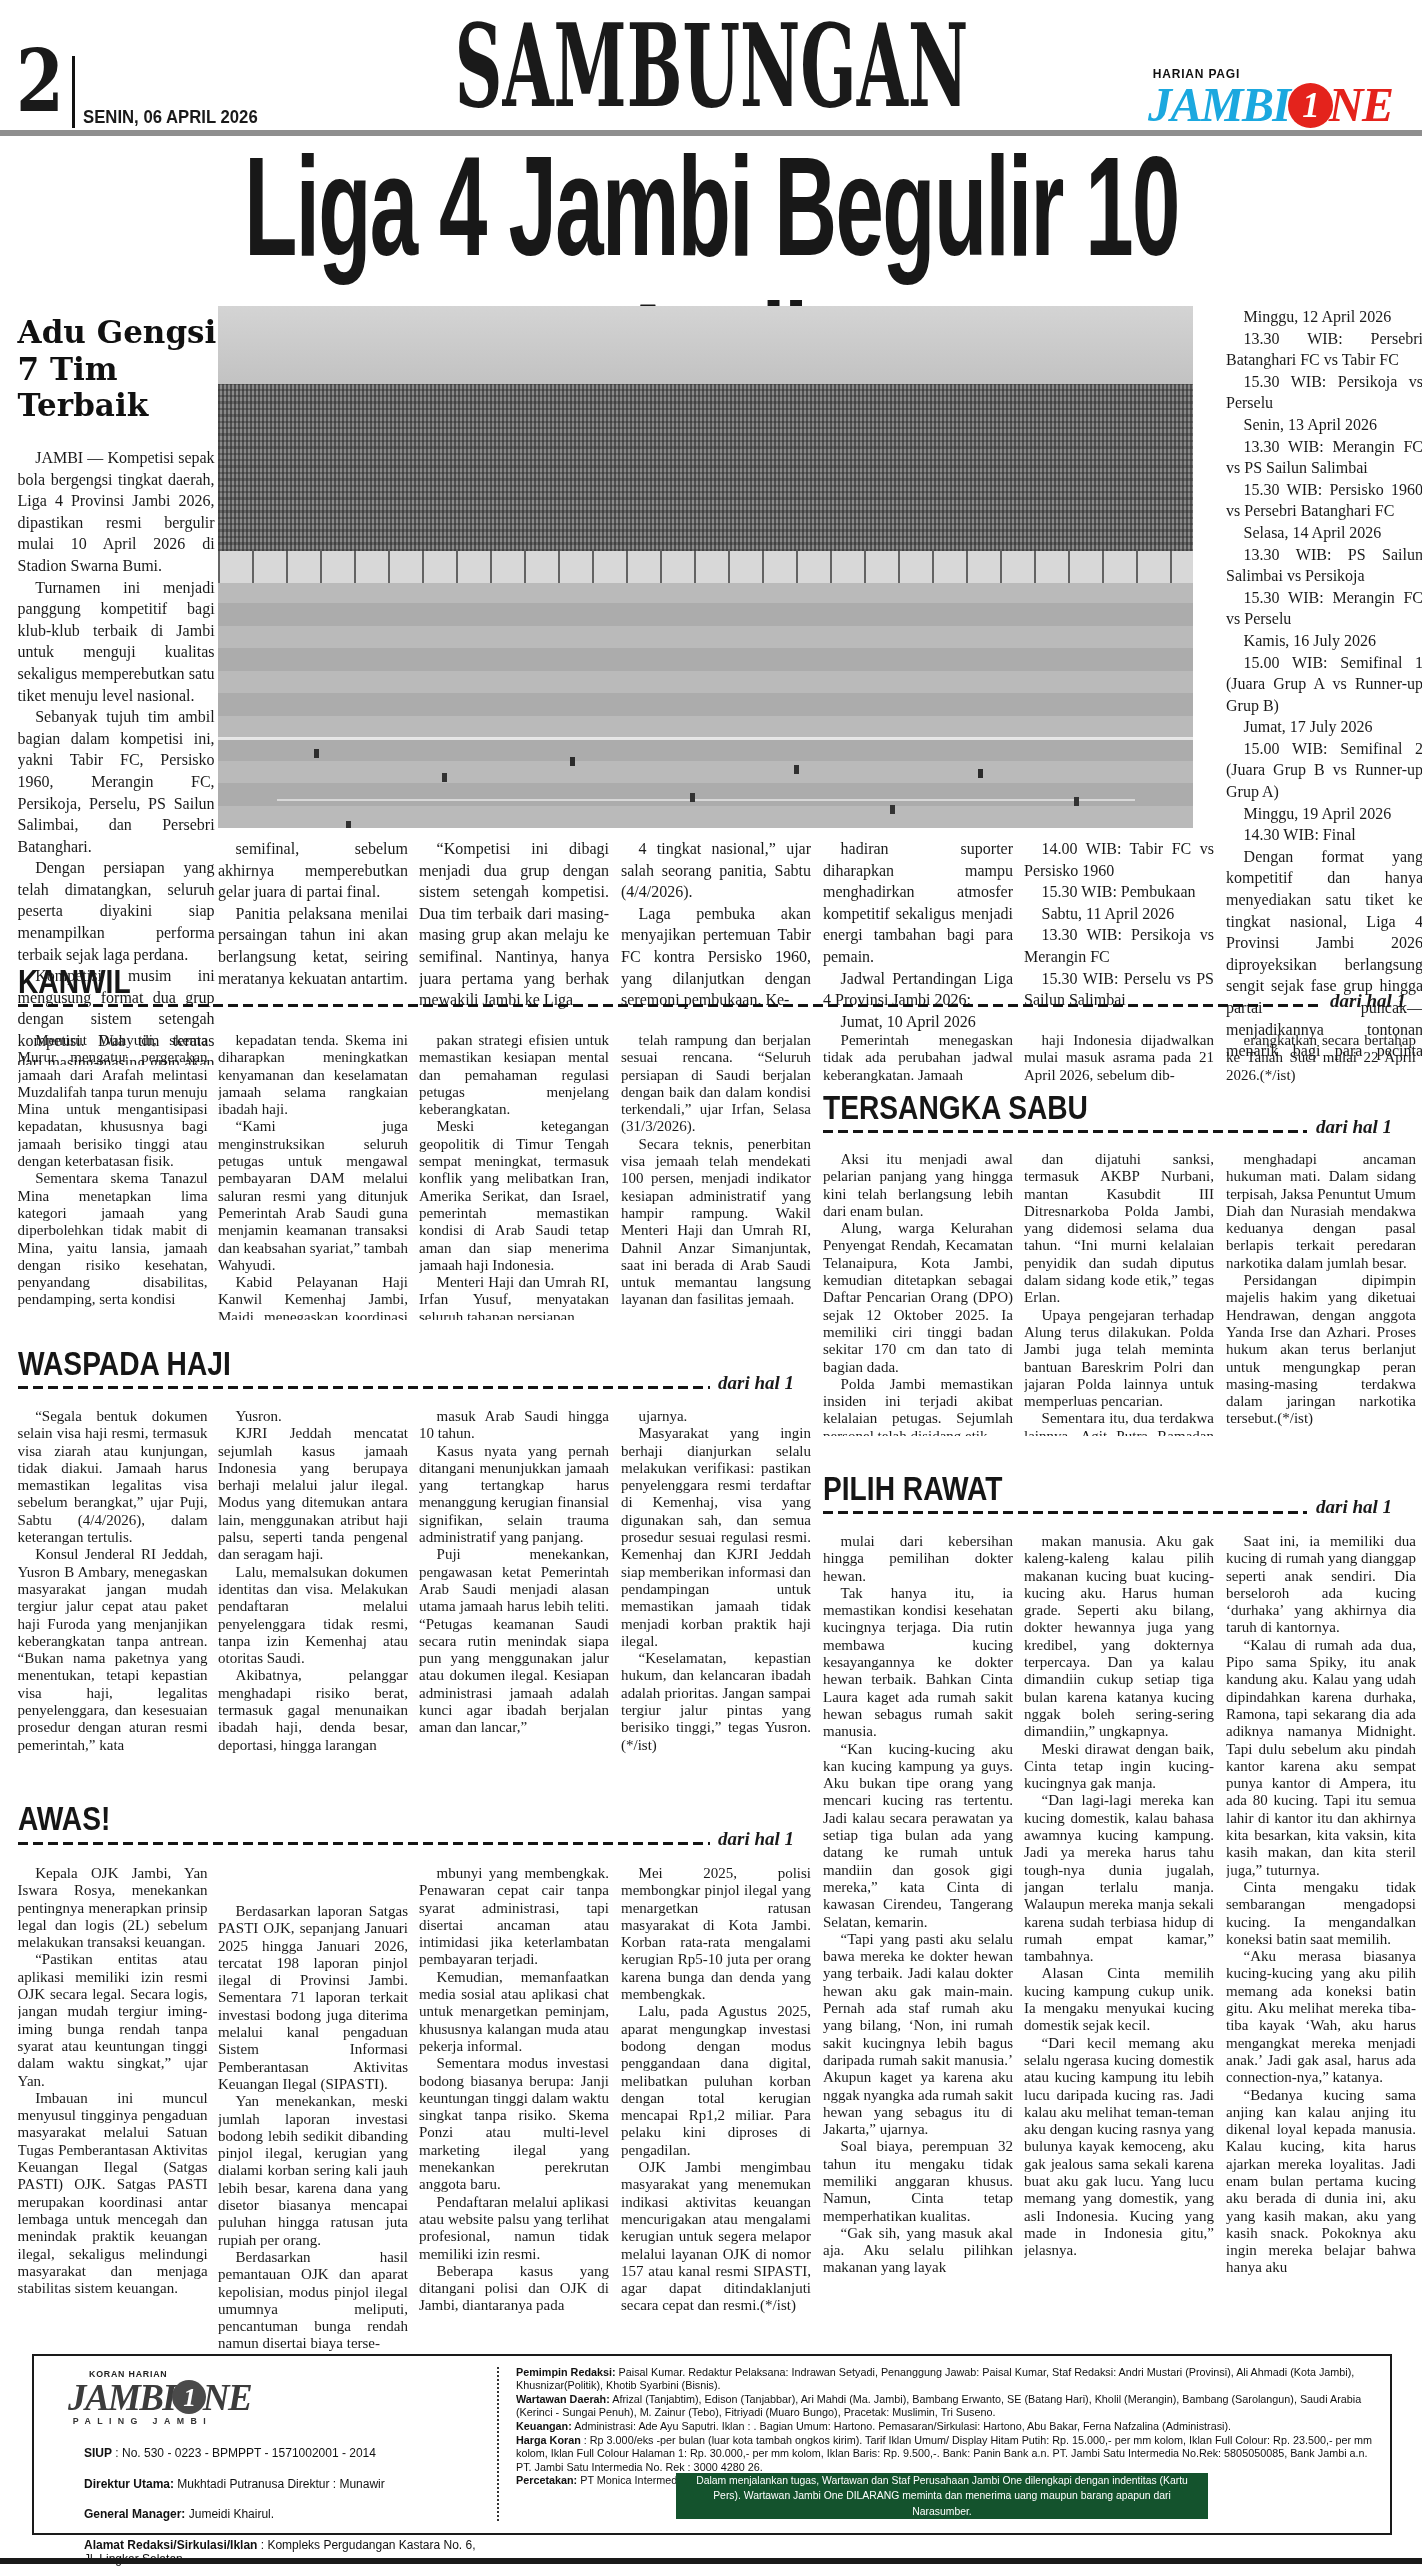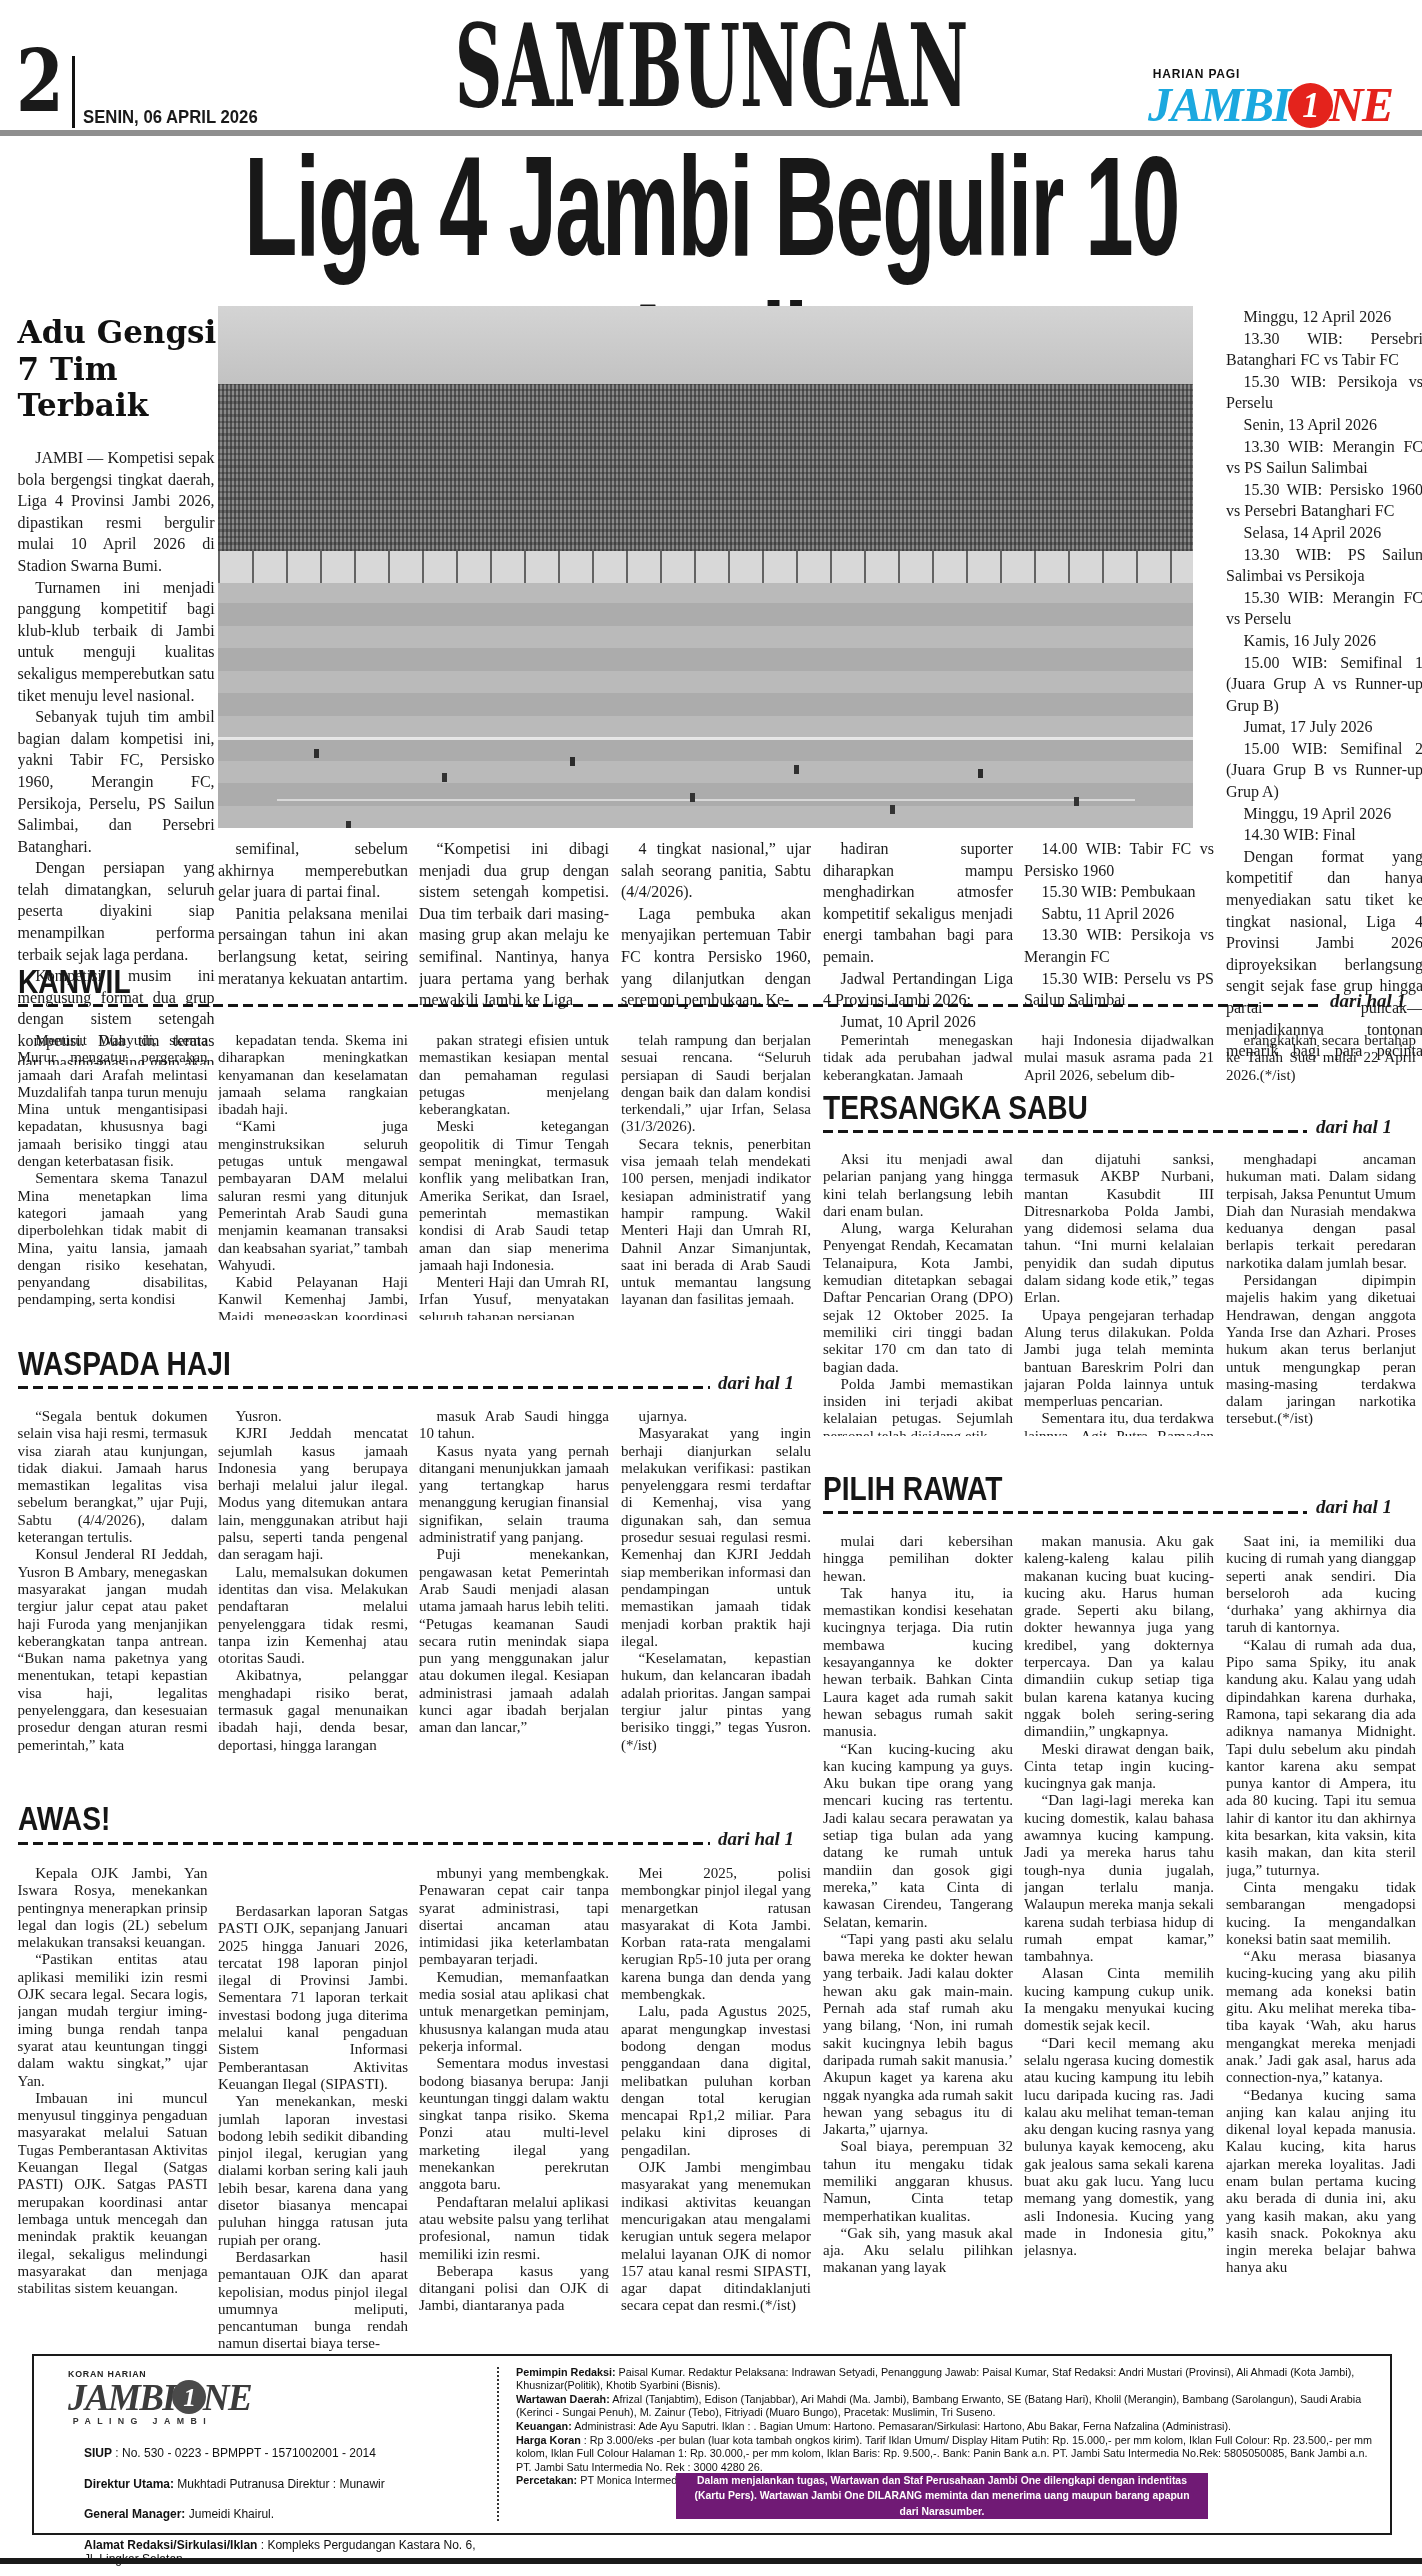--- a/index.html
+++ b/index.html
@@ -55,36 +55,36 @@
             background-image:repeating-linear-gradient(0deg,rgba(255,255,255,.07) 0 22.4px,rgba(0,0,0,.05) 22.4px 45px);}
   .ph-line-h1{position:absolute;left:0;top:63%;width:100%;height:2.4px;background:rgba(240,240,240,.85);}
   .ph-line-h2{position:absolute;left:6%;top:88%;width:88%;height:2.4px;background:rgba(235,235,235,.7);}
   .ph-players{position:absolute;left:96px;top:68%;width:4.8px;height:8.8px;background:#2e2e2e;
               box-shadow:128px 24px 0 #333,256px 8px 0 #2b2b2b,376px 44px 0 #333,480px 16px 0 #303030,
                          576px 56px 0 #333,664px 20px 0 #2b2b2b,760px 48px 0 #333,32px 72px 0 #303030,
                          432px 88px 0 #2e2e2e,560px 112px 0 #333,704px 96px 0 #2b2b2b;}
   
   #footer-box{left:32px;top:2354px;width:1360px;height:181px;border:2.4px solid #1a1a1a;box-sizing:border-box;}
   #f-logo{position:absolute;left:34px;top:12.8px;}
-  .f-logo-top{font-family:"Liberation Sans",sans-serif;font-weight:bold;font-size:8.8px;letter-spacing:0.8px;color:#222;margin-left:0;}
+  .f-logo-top{font-family:"Liberation Sans",sans-serif;font-weight:bold;font-size:8.8px;letter-spacing:0.8px;color:#222;margin-left:21px;}
   .f-logo-row{display:flex;align-items:center;font-family:"Liberation Serif",serif;font-style:italic;
               font-weight:bold;font-size:37px;line-height:1;letter-spacing:-1.6px;color:#3c3c3c;}
   .f-logo-circle{width:34px;height:34px;border-radius:50%;background:#4a4a4a;color:#fff;display:flex;
                  align-items:center;justify-content:center;font-size:25.6px;margin:0 -3.2px;font-style:italic;}
   .f-logo-sub{font-family:"Liberation Sans",sans-serif;font-weight:bold;font-size:8.8px;letter-spacing:6.4px;color:#333;margin-left:4.8px;}
   #f-left{position:absolute;left:34px;top:74px;width:436px;font-family:"Liberation Sans",sans-serif;
           font-size:12px;line-height:14.6px;color:#111;}
   #f-left .fline{margin:16px;text-indent:0;}
   #f-divider{position:absolute;left:463px;top:11.2px;height:154px;border-left:2.4px dotted #333;}
   #f-right{position:absolute;left:482px;top:9.6px;width:863px;font-family:"Liberation Sans",sans-serif;
            font-size:10.8px;line-height:13.6px;color:#111;}
   #f-right .fline{margin:0;text-indent:0;}
-  #f-disclaimer{left:676px;top:2473px;width:532px;height:46px;background:#701a75;color:#fff;
+  #f-disclaimer{left:676px;top:2473px;width:532px;height:46px;background:#14532d;color:#fff;
                 font-family:"Liberation Sans",sans-serif;font-size:10.4px;line-height:1.5;
-                display:flex;align-items:center;justify-content:center;text-align:center;padding:0 15px;box-sizing:border-box;font-weight:bold;}
+                display:flex;align-items:center;justify-content:center;text-align:center;padding:0 15px;box-sizing:border-box;}
   #bottom-rule{left:0;top:2558px;width:1423px;height:6.4px;background:#1a1a1a;}
 </style>
 </head>
 <body>
 
 <div id="canvas">
 
   <div class="abs" id="page-number">2</div>
   <div class="abs" id="page-bar"></div>
   <div class="abs" id="edition-date">SENIN, 06 APRIL 2026</div>

